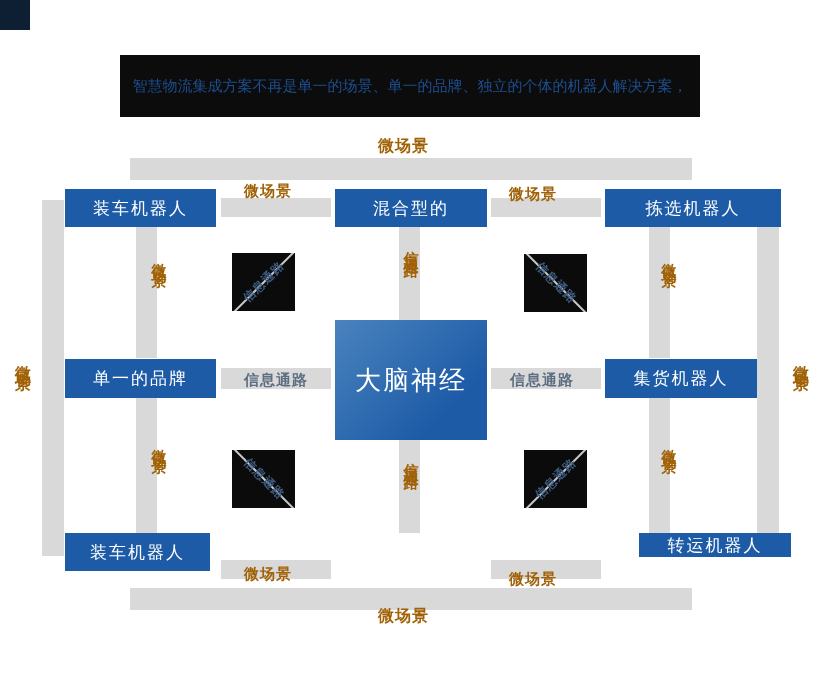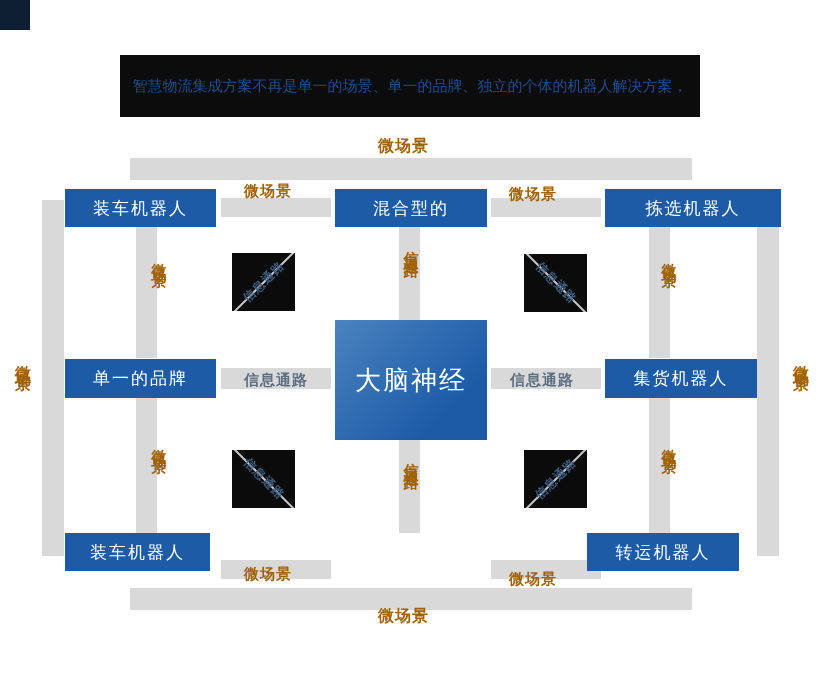--- a/index.html
+++ b/index.html
@@ -115,17 +115,17 @@
   <div class="node node-center" style="left:335px; top:320px; width:152px; height:120px;">
     <span>大脑神经</span>
   </div>
   <div class="node" style="left:605px; top:359px; width:152px; height:39px;">
     <span>集货机器人</span>
   </div>
 
   <div class="node" style="left:65px; top:533px; width:145px; height:38px;">
     <span>装车机器人</span>
   </div>
-  <div class="node" style="left:587px; top:533px; width:152px; height:38px;">
+  <div class="node" style="left:639px; top:533px; width:152px; height:24px;">
     <span>转运机器人</span>
   </div>
 
 </div>
 
 </body></html>

